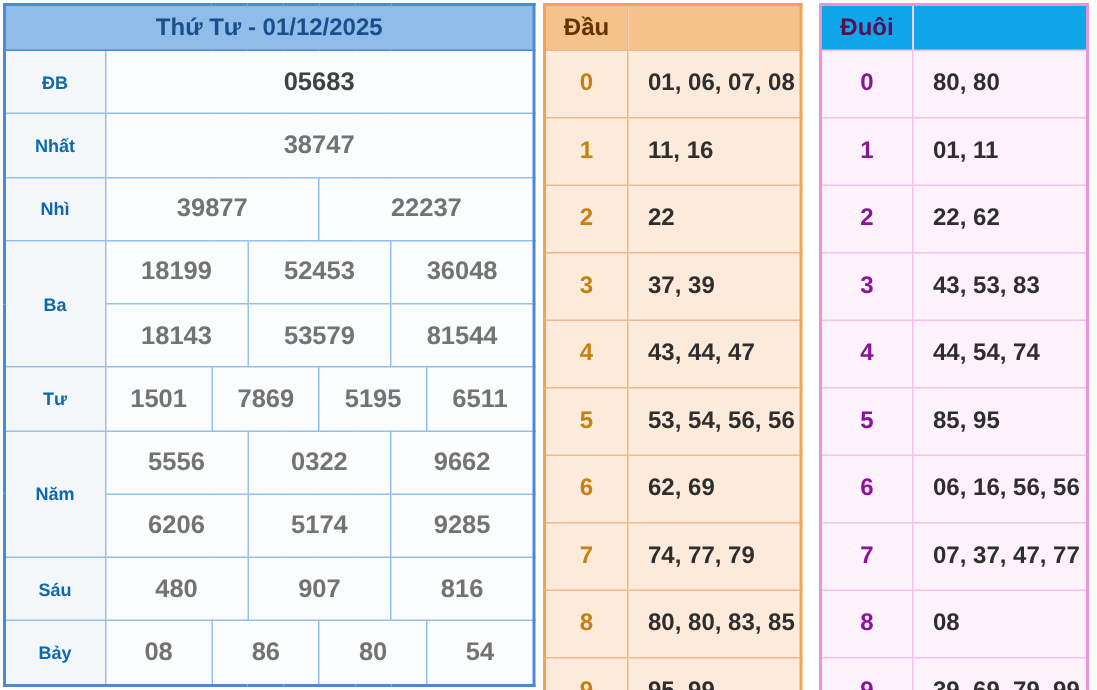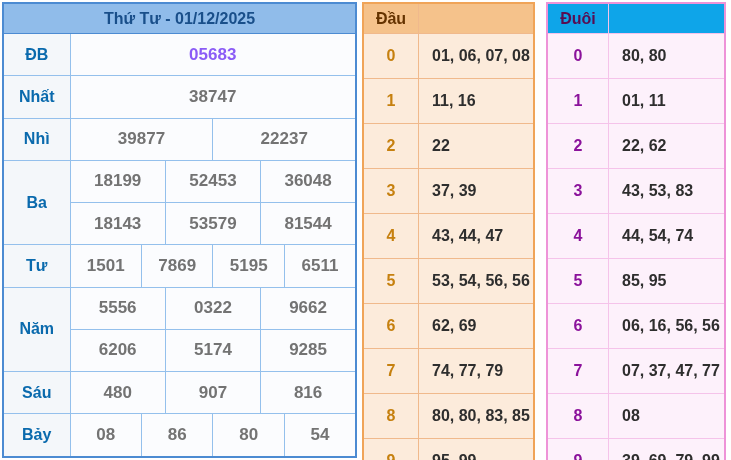--- a/index.html
+++ b/index.html
@@ -36,31 +36,31 @@
   .results .title-cell {
     background: #90bcea;
     color: #194f8a;
     font-size: 16px;
     height: 27px;
     text-align: center;
     border-color: #4c8bd2;
   }
   .results .lbl {
     color: #0a6aad;
-    font-size: 16px;
+    font-size: 12px;
     text-align: center;
     background: #f4f7fa;
   }
   .results .val {
     color: #737373;
     font-size: 17px;
     text-align: center;
     background: #fbfcfe;
   }
-  .results .special { color: #8b5cf6; }
+  .results .special { color: #404040; }
 
   
   .dau {
     width: 173px;
     margin-left: 5px;
     border: 2px solid #f0a458;
     background: #fcebdb;
   }
   .dau td { border: 1px solid #f0b98c; height: 42px; }
   .dau tr.hdr td {

